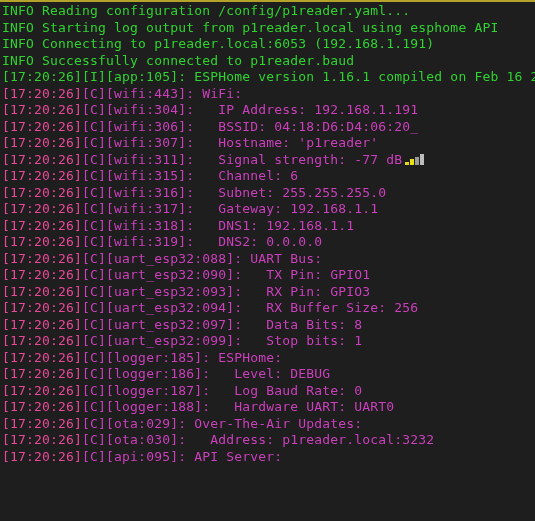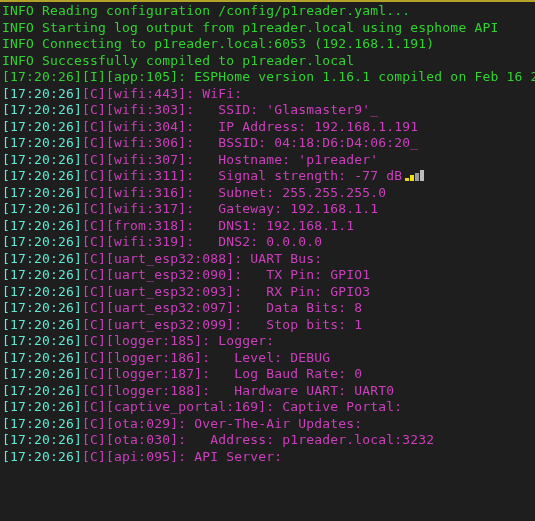--- a/index.html
+++ b/index.html
@@ -28,21 +28,21 @@
     padding: 1px 0 0 2px;
   }
   .line {
     white-space: pre;
     height: 16.52px;
     line-height: 16.52px;
     font-size: 13px;
   }
   .c-green   { color: #2fd42f; }
   .c-magenta { color: #cc3fbd; }
-  .c-white   { color: #5eead4; }
+  .c-white   { color: #ec4899; }
 
   
   .signal-icon {
     display: inline-block;
     position: relative;
     width: 22px;
     height: 11px;
     vertical-align: -1px;
     margin-left: 3px;
   }
@@ -56,38 +56,38 @@
   .bar3 { left: 10px; width: 4px; height: 8px;  background: #9a9a9a; }
   .bar4 { left: 15px; width: 4px; height: 11px; background: #bdbdbd; }
 </style>
 </head>
 <body>
 
 <div id="terminal">
     <div class="line"><span class="c-green">INFO Reading configuration /config/p1reader.yaml...</span></div>
     <div class="line"><span class="c-green">INFO Starting log output from p1reader.local using esphome API</span></div>
     <div class="line"><span class="c-green">INFO Connecting to p1reader.local:6053 (192.168.1.191)</span></div>
-    <div class="line"><span class="c-green">INFO Successfully compiled to p1reader.local</span></div>
+    <div class="line"><span class="c-green">INFO Successfully connected to p1reader.baud</span></div>
     <div class="line"><span class="c-green">[17:20:26][I][app:105]: ESPHome version 1.16.1 compiled on Feb 16 2021, 17:11:00</span></div>
     <div class="line"><span class="c-white">[17:20:26]</span><span class="c-magenta">[C][wifi:443]: WiFi:</span></div>
-    <div class="line"><span class="c-white">[17:20:26]</span><span class="c-magenta">[C][wifi:303]:   SSID: 'Glasmaster9'_</span></div>
     <div class="line"><span class="c-white">[17:20:26]</span><span class="c-magenta">[C][wifi:304]:   IP Address: 192.168.1.191</span></div>
     <div class="line"><span class="c-white">[17:20:26]</span><span class="c-magenta">[C][wifi:306]:   BSSID: 04:18:D6:D4:06:20_</span></div>
     <div class="line"><span class="c-white">[17:20:26]</span><span class="c-magenta">[C][wifi:307]:   Hostname: 'p1reader'</span></div>
     <div class="line"><span class="c-white">[17:20:26]</span><span class="c-magenta">[C][wifi:311]:   Signal strength: -77 dB</span><span class="signal-icon"><i class="bar1"></i><i class="bar2"></i><i class="bar3"></i><i class="bar4"></i></span></div>
+    <div class="line"><span class="c-white">[17:20:26]</span><span class="c-magenta">[C][wifi:315]:   Channel: 6</span></div>
     <div class="line"><span class="c-white">[17:20:26]</span><span class="c-magenta">[C][wifi:316]:   Subnet: 255.255.255.0</span></div>
     <div class="line"><span class="c-white">[17:20:26]</span><span class="c-magenta">[C][wifi:317]:   Gateway: 192.168.1.1</span></div>
-    <div class="line"><span class="c-white">[17:20:26]</span><span class="c-magenta">[C][from:318]:   DNS1: 192.168.1.1</span></div>
+    <div class="line"><span class="c-white">[17:20:26]</span><span class="c-magenta">[C][wifi:318]:   DNS1: 192.168.1.1</span></div>
     <div class="line"><span class="c-white">[17:20:26]</span><span class="c-magenta">[C][wifi:319]:   DNS2: 0.0.0.0</span></div>
     <div class="line"><span class="c-white">[17:20:26]</span><span class="c-magenta">[C][uart_esp32:088]: UART Bus:</span></div>
     <div class="line"><span class="c-white">[17:20:26]</span><span class="c-magenta">[C][uart_esp32:090]:   TX Pin: GPIO1</span></div>
     <div class="line"><span class="c-white">[17:20:26]</span><span class="c-magenta">[C][uart_esp32:093]:   RX Pin: GPIO3</span></div>
+    <div class="line"><span class="c-white">[17:20:26]</span><span class="c-magenta">[C][uart_esp32:094]:   RX Buffer Size: 256</span></div>
     <div class="line"><span class="c-white">[17:20:26]</span><span class="c-magenta">[C][uart_esp32:097]:   Data Bits: 8</span></div>
     <div class="line"><span class="c-white">[17:20:26]</span><span class="c-magenta">[C][uart_esp32:099]:   Stop bits: 1</span></div>
-    <div class="line"><span class="c-white">[17:20:26]</span><span class="c-magenta">[C][logger:185]: Logger:</span></div>
+    <div class="line"><span class="c-white">[17:20:26]</span><span class="c-magenta">[C][logger:185]: ESPHome:</span></div>
     <div class="line"><span class="c-white">[17:20:26]</span><span class="c-magenta">[C][logger:186]:   Level: DEBUG</span></div>
     <div class="line"><span class="c-white">[17:20:26]</span><span class="c-magenta">[C][logger:187]:   Log Baud Rate: 0</span></div>
     <div class="line"><span class="c-white">[17:20:26]</span><span class="c-magenta">[C][logger:188]:   Hardware UART: UART0</span></div>
-    <div class="line"><span class="c-white">[17:20:26]</span><span class="c-magenta">[C][captive_portal:169]: Captive Portal:</span></div>
     <div class="line"><span class="c-white">[17:20:26]</span><span class="c-magenta">[C][ota:029]: Over-The-Air Updates:</span></div>
     <div class="line"><span class="c-white">[17:20:26]</span><span class="c-magenta">[C][ota:030]:   Address: p1reader.local:3232</span></div>
     <div class="line"><span class="c-white">[17:20:26]</span><span class="c-magenta">[C][api:095]: API Server:</span></div>
   </div>
 
 </body></html>

